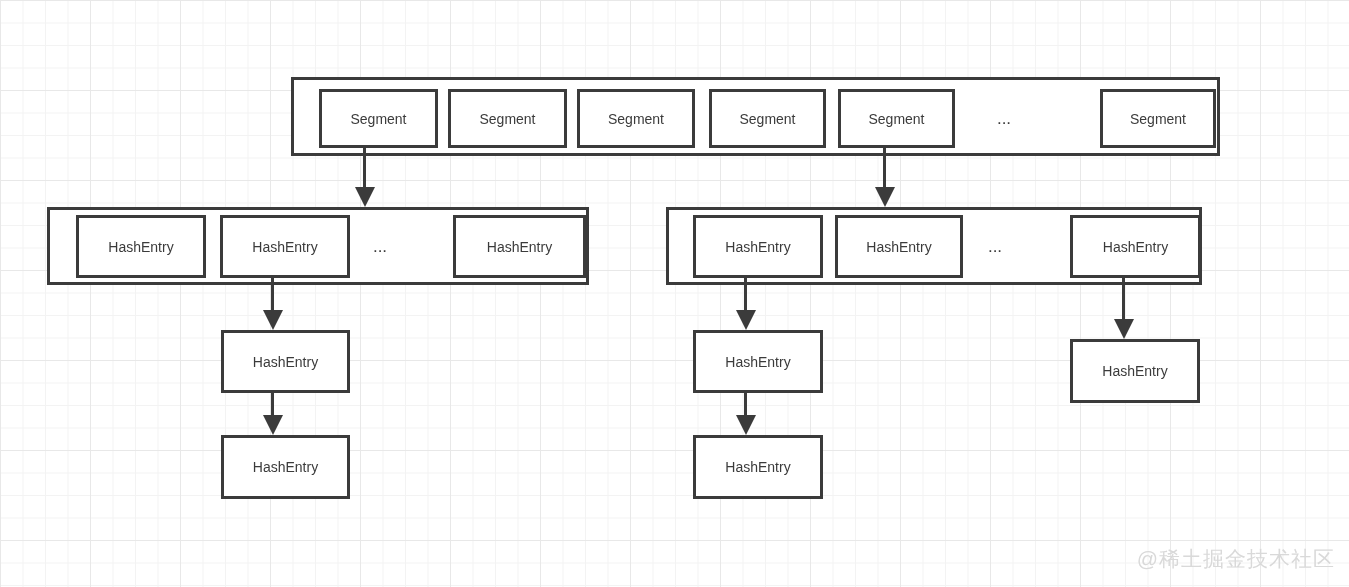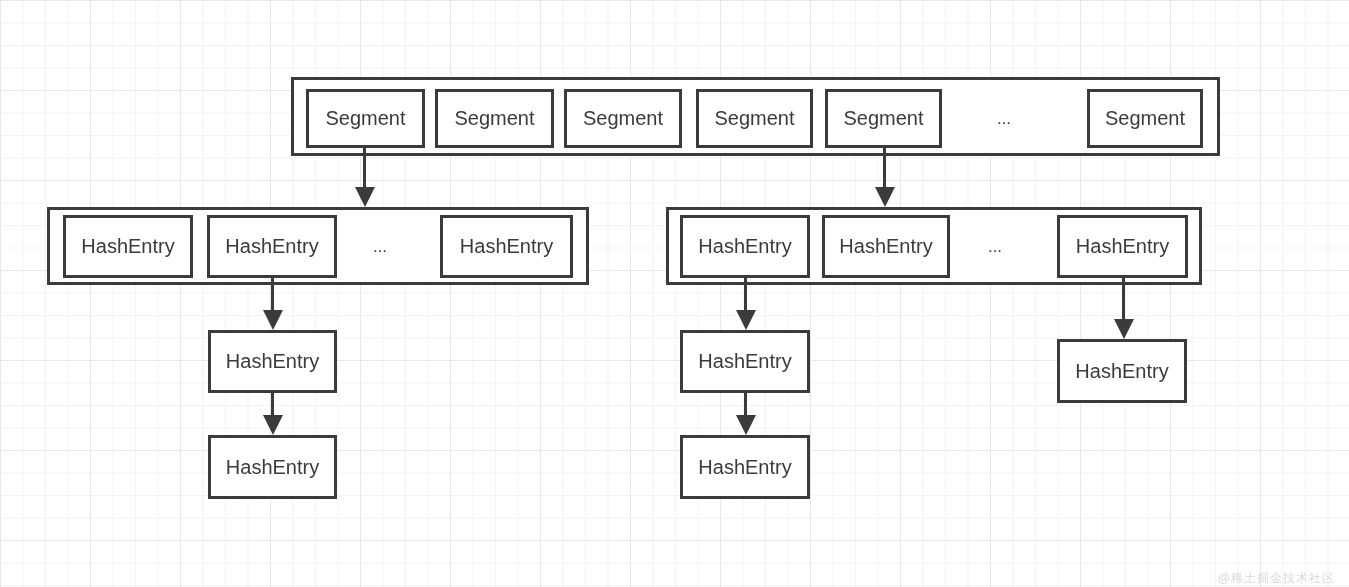--- a/index.html
+++ b/index.html
@@ -25,25 +25,26 @@
     box-sizing: border-box;
     border: 3px solid var(--stroke, #3b3b3b);
     background: #fff;
   }
   .node {
     position: absolute;
     box-sizing: border-box;
     border: 3px solid var(--stroke, #3b3b3b);
     background: #fff;
     color: var(--text, #3b3b3b);
-    font-size: 20px;
+    font-size: 14px;
     display: flex;
     align-items: center;
     justify-content: center;
     white-space: nowrap;
+    margin-left: 13px;
   }
   .ellipsis {
     position: absolute;
     color: var(--text, #3b3b3b);
     font-size: 17px;
     text-align: center;
   }
   .varrow {
     position: absolute;
     width: 3px;
@@ -56,22 +57,22 @@
     top: 100%;
     width: 0;
     height: 0;
     border-left: 10px solid transparent;
     border-right: 10px solid transparent;
     border-top: 20px solid var(--stroke, #3b3b3b);
   }
   .watermark {
     position: absolute;
     right: 14px;
-    bottom: 0;
-    font-size: 12px;
+    bottom: 14px;
+    font-size: 21px;
     letter-spacing: 1px;
     color: var(--watermark, #d9d9d9);
   }
 </style>
 </head>
 <body>
 
 <div class="canvas">
 
   <div class="outer" style="left:291px; top:77px; width:929px; height:79px;">

